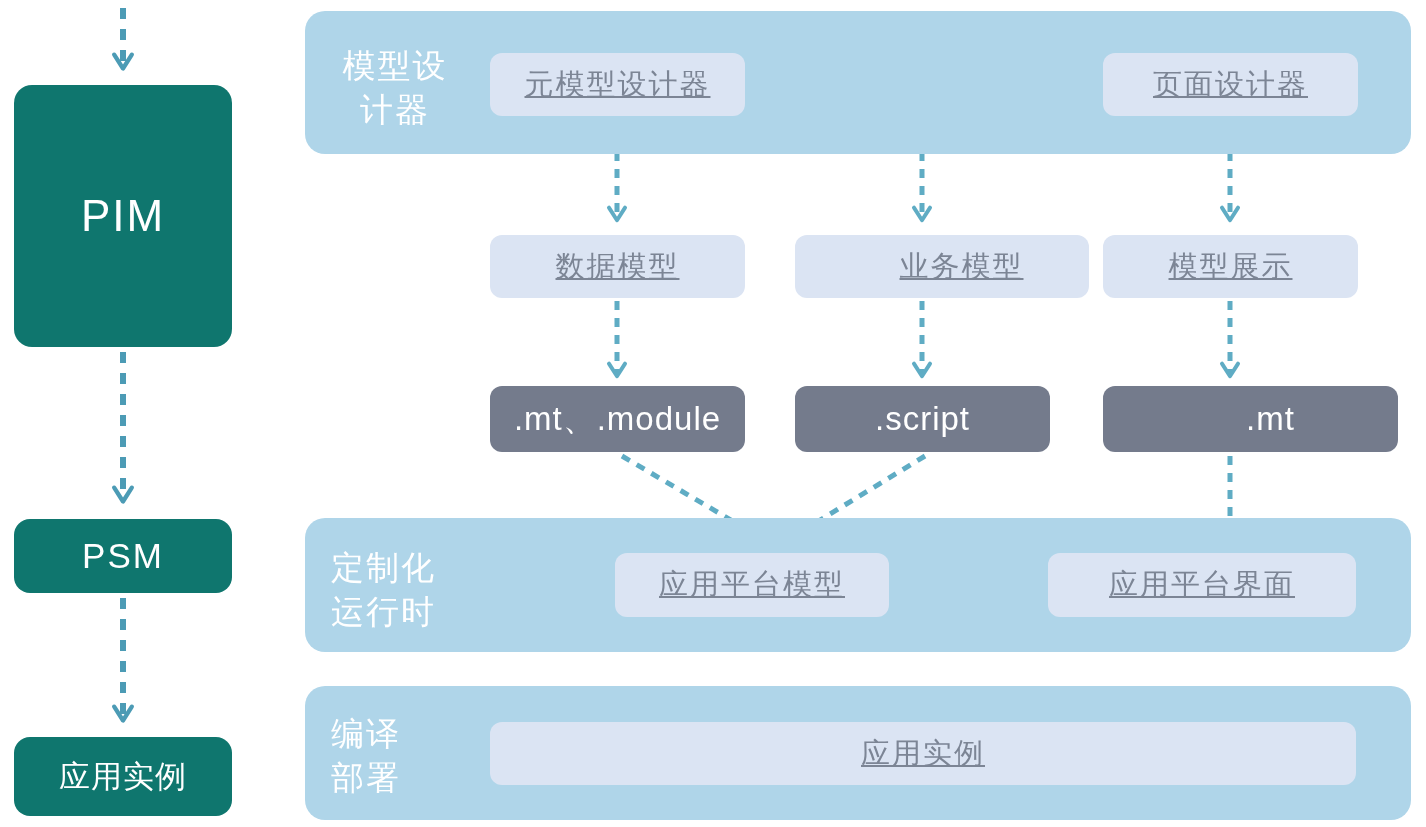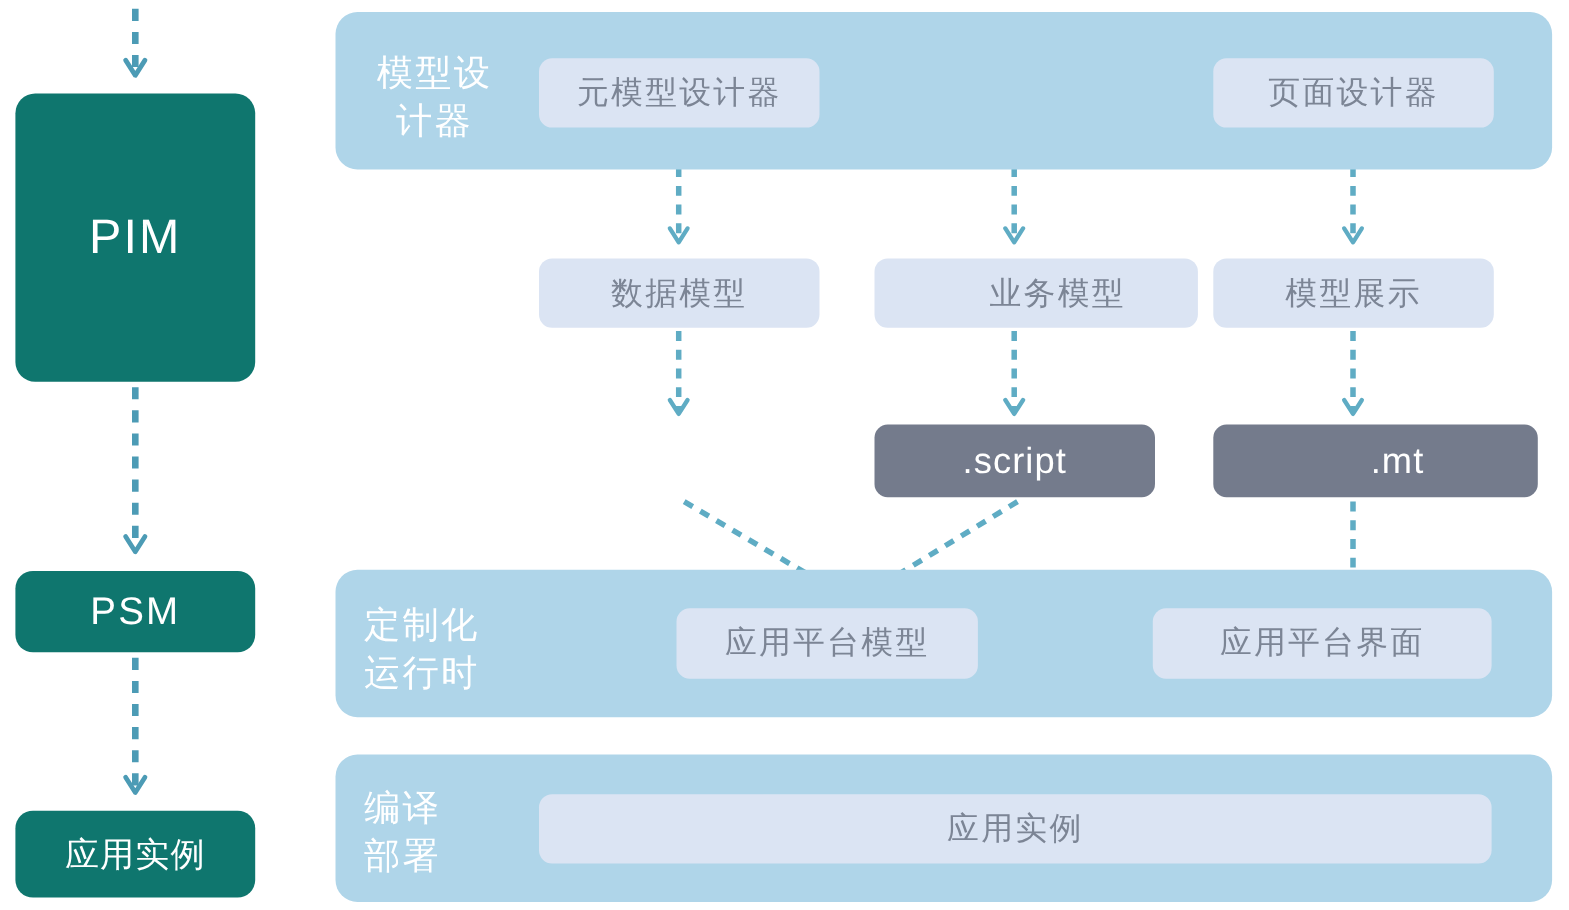--- a/index.html
+++ b/index.html
@@ -47,20 +47,21 @@
   .light-box {
     background: #DBE4F3;
     border-radius: 12px;
     color: #7C8595;
     font-size: 29px;
     font-weight: 300;
     display: flex;
     align-items: center;
     justify-content: center;
     letter-spacing: 2px;
+    text-decoration: underline;
   }
 
   
   .dark-box {
     background: #747B8C;
     border-radius: 12px;
     color: #ffffff;
     font-size: 33px;
     font-weight: 300;
     display: flex;
@@ -130,20 +131,23 @@
   <div class="light-box abs" style="left:490px; top:235px; width:255px; height:63px;">
     <span>数据模型</span>
   </div>
   <div class="light-box abs" style="left:795px; top:235px; width:255px; height:63px;padding-left:39px;">
     <span>业务模型</span>
   </div>
   <div class="light-box abs" style="left:1103px; top:235px; width:255px; height:63px;">
     <span>模型展示</span>
   </div>
 
+  <div class="dark-box abs" style="left:490px; top:386px; width:255px; height:66px;">
+    <span>.mt、.module</span>
+  </div>
   <div class="dark-box abs" style="left:795px; top:386px; width:255px; height:66px;">
     <span>.script</span>
   </div>
   <div class="dark-box abs" style="left:1103px; top:386px; width:255px; height:66px;padding-left:40px;">
     <span>.mt</span>
   </div>
 
   <div class="abs group" style="left:305px; top:518px; width:1106px; height:134px;">
     <div class="group-label" style="left:26px; top:28px;">定制化
 运行时</div>

